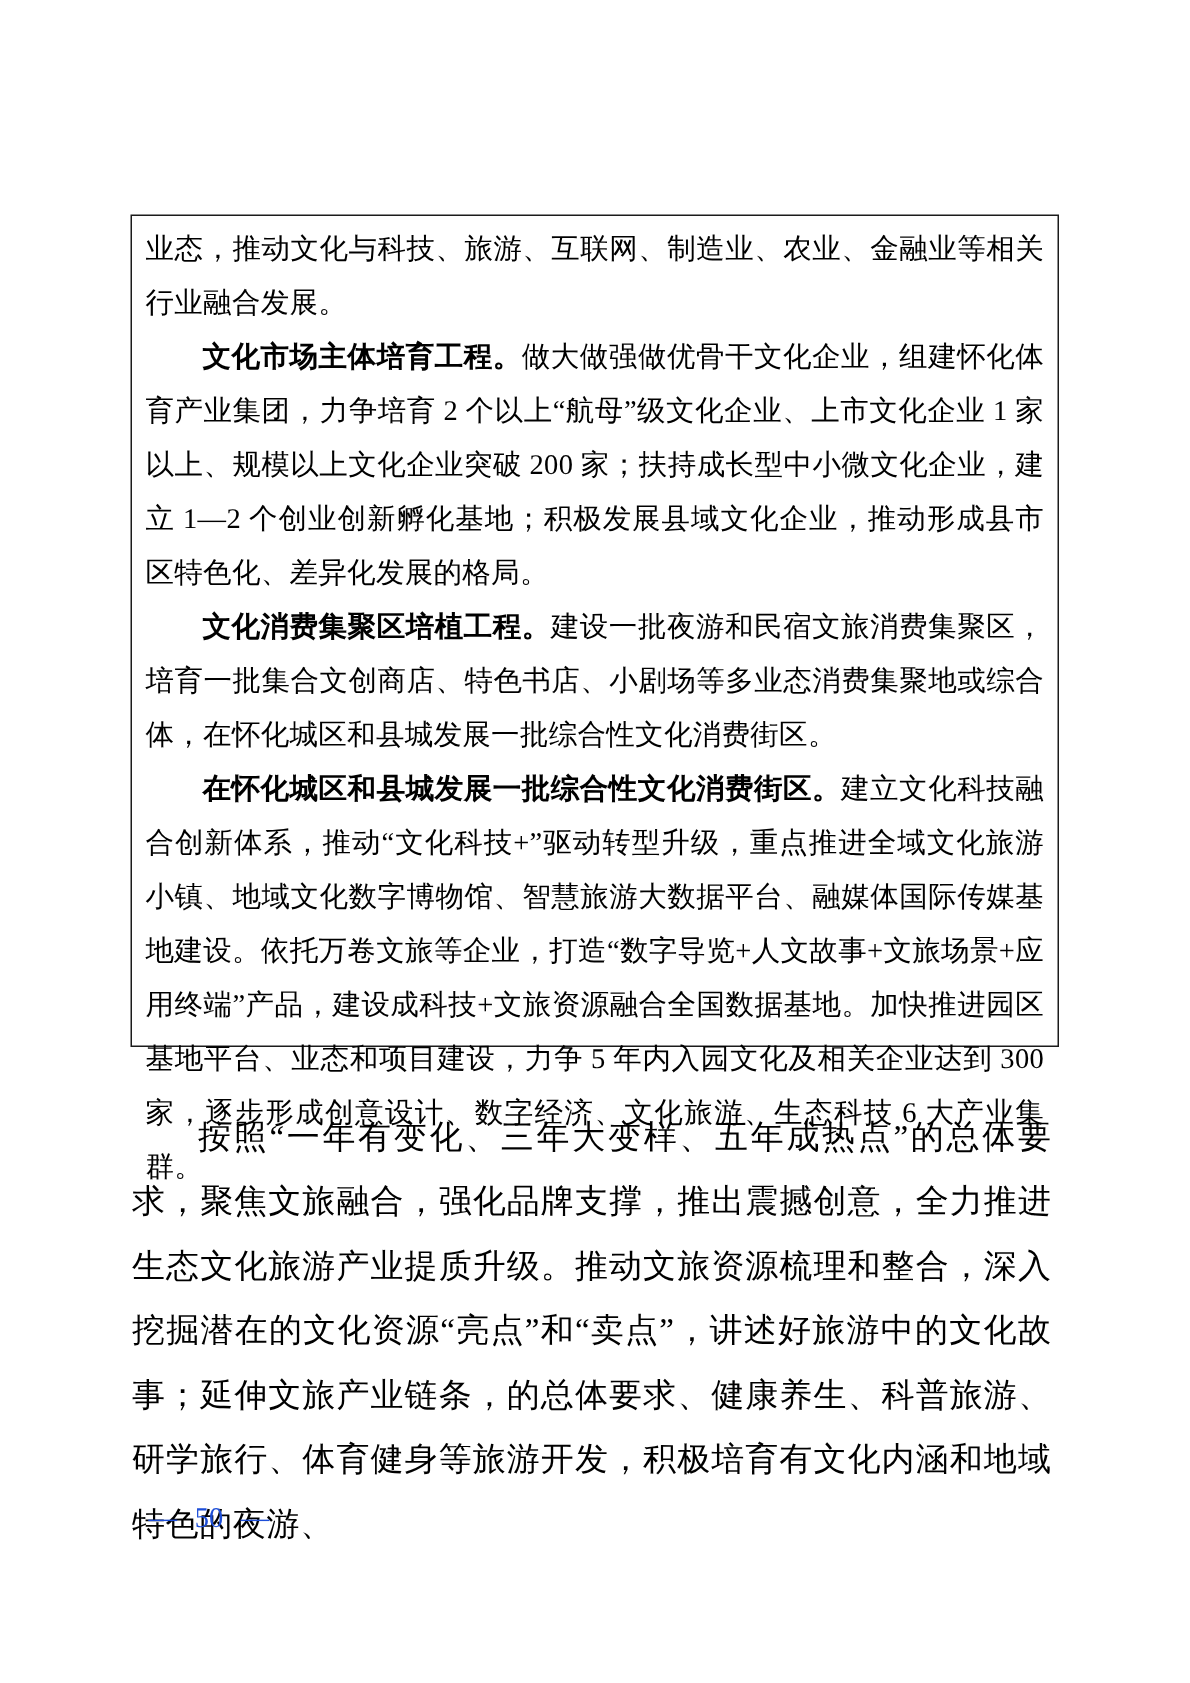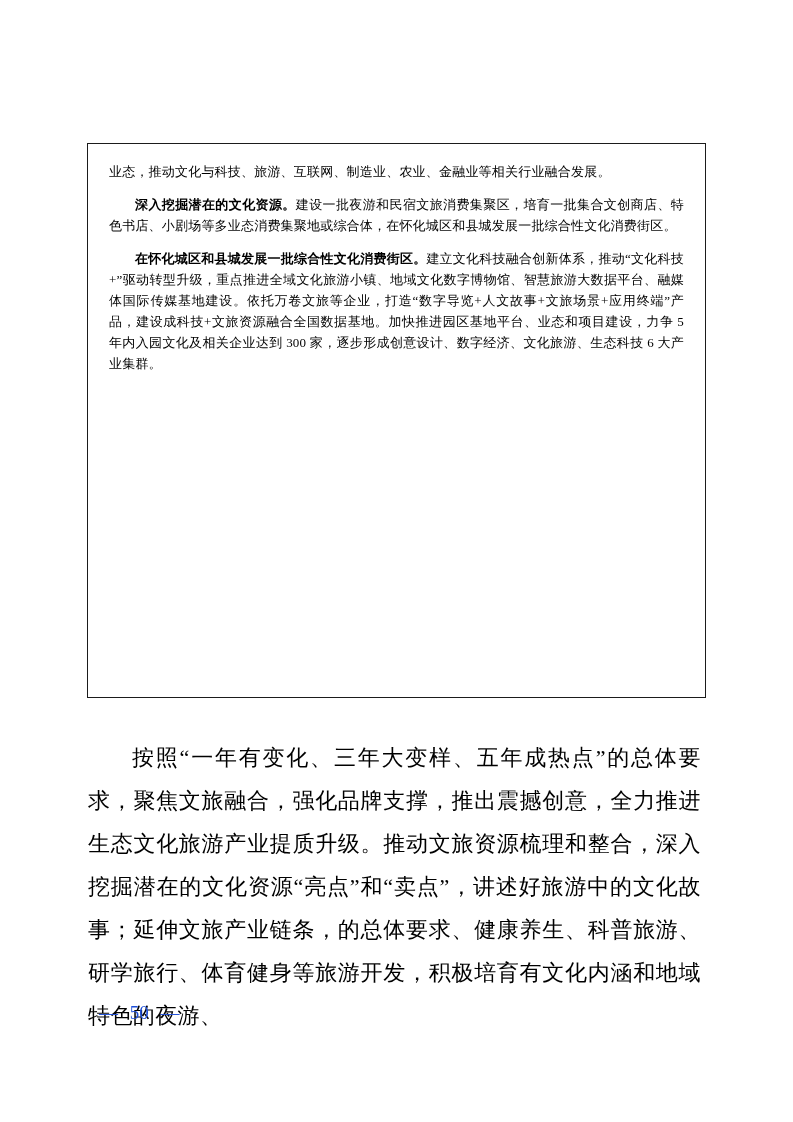--- a/index.html
+++ b/index.html
@@ -20,23 +20,23 @@
     position: absolute;
     left: 87px;
     top: 143px;
     width: 619px;
     height: 555px;
     border: 1.5px solid #1b1b1b;
     box-sizing: border-box;
     padding: 5px 9px 0 9px;
   }
   .doc-box p {
-    margin: 12px;
-    font-size: 13px;
-    line-height: 21px;
+    margin: 0;
+    font-size: 19px;
+    line-height: 36px;
     text-align: justify;
     text-indent: 2em;
     letter-spacing: 0.2px;
   }
   .doc-box p.cont {
     text-indent: 0;
   }
   .lead {
     font-weight: bold;
   }
@@ -73,21 +73,22 @@
     color: #1d4ed8;
   }
 </style>
 </head>
 <body>
 
 <div class="page">
 
   <div class="doc-box">
     <p class="cont"><span class="lead"></span><span>业态，推动文化与科技、旅游、互联网、制造业、农业、金融业等相关行业融合发展。</span></p>
-    <p><span class="lead">深入挖掘潜在的文化资源。</span><span>建设一批夜游和民宿文旅消费集聚区，培育一批集合文创商店、特色书店、小剧场等多业态消费集聚地或综合体，在怀化城区和县城发展一批综合性文化消费街区。</span></p>
+    <p><span class="lead">文化市场主体培育工程。</span><span>做大做强做优骨干文化企业，组建怀化体育产业集团，力争培育 2 个以上“航母”级文化企业、上市文化企业 1 家以上、规模以上文化企业突破 200 家；扶持成长型中小微文化企业，建立 1—2 个创业创新孵化基地；积极发展县域文化企业，推动形成县市区特色化、差异化发展的格局。</span></p>
+    <p><span class="lead">文化消费集聚区培植工程。</span><span>建设一批夜游和民宿文旅消费集聚区，培育一批集合文创商店、特色书店、小剧场等多业态消费集聚地或综合体，在怀化城区和县城发展一批综合性文化消费街区。</span></p>
     <p><span class="lead">在怀化城区和县城发展一批综合性文化消费街区。</span><span>建立文化科技融合创新体系，推动“文化科技+”驱动转型升级，重点推进全域文化旅游小镇、地域文化数字博物馆、智慧旅游大数据平台、融媒体国际传媒基地建设。依托万卷文旅等企业，打造“数字导览+人文故事+文旅场景+应用终端”产品，建设成科技+文旅资源融合全国数据基地。加快推进园区基地平台、业态和项目建设，力争 5 年内入园文化及相关企业达到 300 家，逐步形成创意设计、数字经济、文化旅游、生态科技 6 大产业集群。</span></p>
   </div>
 
 
   <p class="section-body">按照“一年有变化、三年大变样、五年成热点”的总体要求，聚焦文旅融合，强化品牌支撑，推出震撼创意，全力推进生态文化旅游产业提质升级。推动文旅资源梳理和整合，深入挖掘潜在的文化资源“亮点”和“卖点”，讲述好旅游中的文化故事；延伸文旅产业链条，的总体要求、健康养生、科普旅游、研学旅行、体育健身等旅游开发，积极培育有文化内涵和地域特色的夜游、</p>
 
   <div class="page-number">— 50 —</div>
 
 </div>
 

